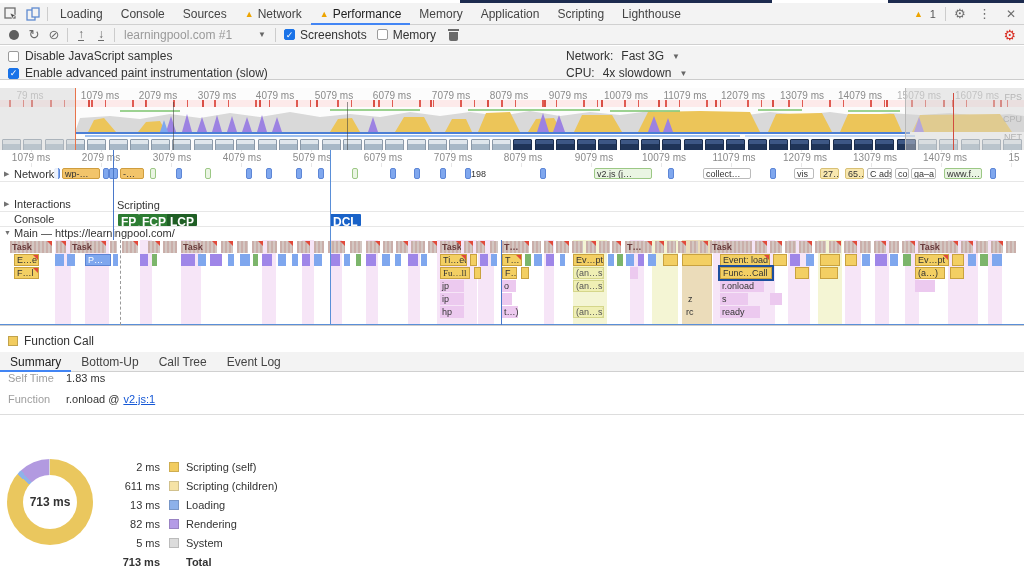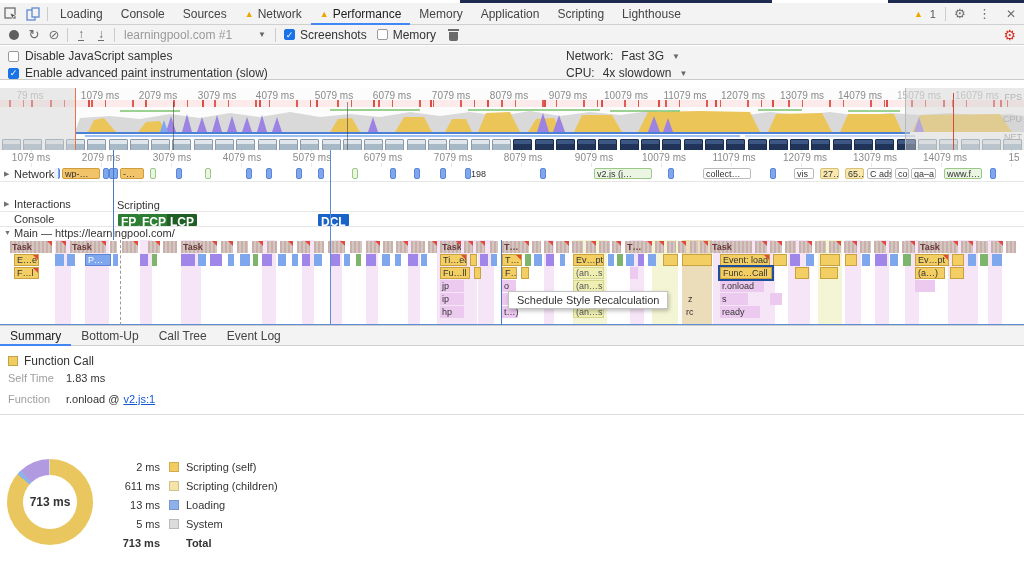--- a/index.html
+++ b/index.html
@@ -405,29 +405,28 @@
   <div class="trackrow" style="top:197px;height:15px;" id="row-interactions">
     <span class="tri">▶</span>
     <span class="track-label">Interactions</span>
     <span class="abs" style="left:117px;top:2px;font-size:11px;color:#333;">Scripting</span>
   </div>
   <div class="trackrow" style="top:212px;height:15px;" id="row-timings">
     <span class="track-label">Console</span>
   <div class="timing-chip green" style="left: 118px;">FP</div>
       <div class="timing-chip green" style="left: 139px;">FCP</div>
       <div class="timing-chip greendark" style="left: 167px;">LCP</div>
-      <div class="timing-chip blue" style="left: 318px;">DCL</div>
+      <div class="timing-chip blue" style="left: 330px;">DCL</div>
     </div>
   <div id="main-track-header">
     <span class="tri" style="top:2px;">▼</span>
     <span class="abs" style="left:14px;top:0;">Main — https://learningpool.com/</span>
   </div>
 
   <div id="flame">
-    <div id="tooltip">Schedule Style Recalculation</div>
   <div class="tintcol tint-pk" style="left: 55px; width: 16px;"></div>
       <div class="tintcol tint-pk" style="left: 85px; width: 24px;"></div>
       <div class="tintcol tint-pk" style="left: 140px; width: 12px;"></div>
       <div class="tintcol tint-pk" style="left: 181px; width: 20px;"></div>
       <div class="tintcol tint-pk" style="left: 262px; width: 14px;"></div>
       <div class="tintcol tint-pk" style="left: 302px; width: 12px;"></div>
       <div class="tintcol tint-pk" style="left: 330px; width: 12px;"></div>
       <div class="tintcol tint-pk" style="left: 366px; width: 12px;"></div>
       <div class="tintcol tint-pk" style="left: 408px; width: 12px;"></div>
       <div class="tintcol tint-pk" style="left: 437px; width: 40px;"></div>
@@ -554,21 +553,21 @@
       <div class="chip bl" style="left: 862px; width: 8px; top: 14px;"></div>
       <div class="chip pu" style="left: 875px; width: 12px; top: 14px;"></div>
       <div class="chip bl" style="left: 890px; width: 8px; top: 14px;"></div>
       <div class="chip gr" style="left: 903px; width: 8px; top: 14px;"></div>
       <div class="chip y red" style="left: 915px; width: 34px; top: 14px;">Ev…pt</div>
       <div class="chip y" style="left: 952px; width: 12px; top: 14px;"></div>
       <div class="chip bl" style="left: 968px; width: 8px; top: 14px;"></div>
       <div class="chip gr" style="left: 980px; width: 8px; top: 14px;"></div>
       <div class="chip bl" style="left: 992px; width: 10px; top: 14px;"></div>
       <div class="chip y red" style="left: 14px; width: 25px; top: 27px;">F…l</div>
-      <div class="chip y" style="left: 440px; width: 30px; top: 27px;">Fu…ll</div>
+      <div class="chip y" style="left: 440px; width: 30px; top: 27px; font-family: Liberation Serif, serif;">Fu…ll</div>
       <div class="chip y" style="left: 474px; width: 7px; top: 27px;"></div>
       <div class="chip y" style="left: 502px; width: 15px; top: 27px;">F…</div>
       <div class="chip y" style="left: 521px; width: 8px; top: 27px;"></div>
       <div class="chip pale" style="left: 573px; width: 31px; top: 27px;">(an…s)</div>
       <div class="chip pk" style="left: 630px; width: 8px; top: 27px;"></div>
       <div class="chip y sel" style="left: 720px; width: 52px; top: 27px;">Func…Call</div>
       <div class="chip y" style="left: 795px; width: 14px; top: 27px;"></div>
       <div class="chip y" style="left: 820px; width: 18px; top: 27px;"></div>
       <div class="chip y" style="left: 915px; width: 30px; top: 27px;">(a…)</div>
       <div class="chip y" style="left: 950px; width: 14px; top: 27px;"></div>
@@ -588,31 +587,31 @@
       <div class="chip txt" style="left: 684px; width: 12px; top: 66px;">rc</div>
       <div class="chip pk" style="left: 720px; width: 40px; top: 66px;">ready</div>
     </div>
 
   <div class="vline" style="left:113px;top:150px;height:90px;background:#4a78c9;"></div>
   <div class="vline" style="left:120px;top:240px;height:85px;border-left:1px dashed #9a9a9a;background:none;"></div>
   <div class="vline" style="left:330px;top:150px;height:175px;background:#5a8fd8;"></div>
   <div class="vline" style="left:501px;top:240px;height:85px;background:#4a78c9;"></div>
 
   <div id="details">
+    <div id="event-title">
+      <span class="swatch" id="evt-swatch" style="background: rgb(242, 204, 95);"></span>
+      <span>Function Call</span>
+    </div>
+
     <div id="detail-tabs">
         <div class="dtab active">Summary</div>
         <div class="dtab">Bottom-Up</div>
         <div class="dtab">Call Tree</div>
         <div class="dtab">Event Log</div>
       </div>
-
-    <div id="event-title">
-      <span class="swatch" id="evt-swatch" style="background: rgb(242, 204, 95);"></span>
-      <span>Function Call</span>
-    </div>
     <div id="evt-rows">
         <div class="evt-row">
           <span class="evt-label">Self Time</span>
           <span class="evt-value">1.83 ms</span>
         </div>
       </div>
     <div class="evt-row">
       <span class="evt-label">Function</span>
       <span class="evt-value">r.onload @</span>
       <a class="src-link" href="#" style="margin-left:4px;">v2.js:1</a>
@@ -634,20 +633,25 @@
           <span class="leg-val">611 ms</span>
           <span class="leg-swatch" style="background: rgb(246, 227, 166);"></span>
           <span class="leg-label">Scripting (children)</span>
         </div>
         <div class="leg-row">
           <span class="leg-val">13 ms</span>
           <span class="leg-swatch" style="background: rgb(141, 177, 234);"></span>
           <span class="leg-label">Loading</span>
         </div>
         <div class="leg-row">
+          <span class="leg-val">82 ms</span>
+          <span class="leg-swatch" style="background: rgb(180, 155, 230);"></span>
+          <span class="leg-label">Rendering</span>
+        </div>
+        <div class="leg-row">
           <span class="leg-val">5 ms</span>
           <span class="leg-swatch" style="background: rgb(220, 220, 220);"></span>
           <span class="leg-label">System</span>
         </div>
         <div class="leg-row">
           <span class="leg-val bold">713 ms</span>
           <span class="leg-swatch none"></span>
           <span class="leg-label bold">Total</span>
         </div>
       </div>

